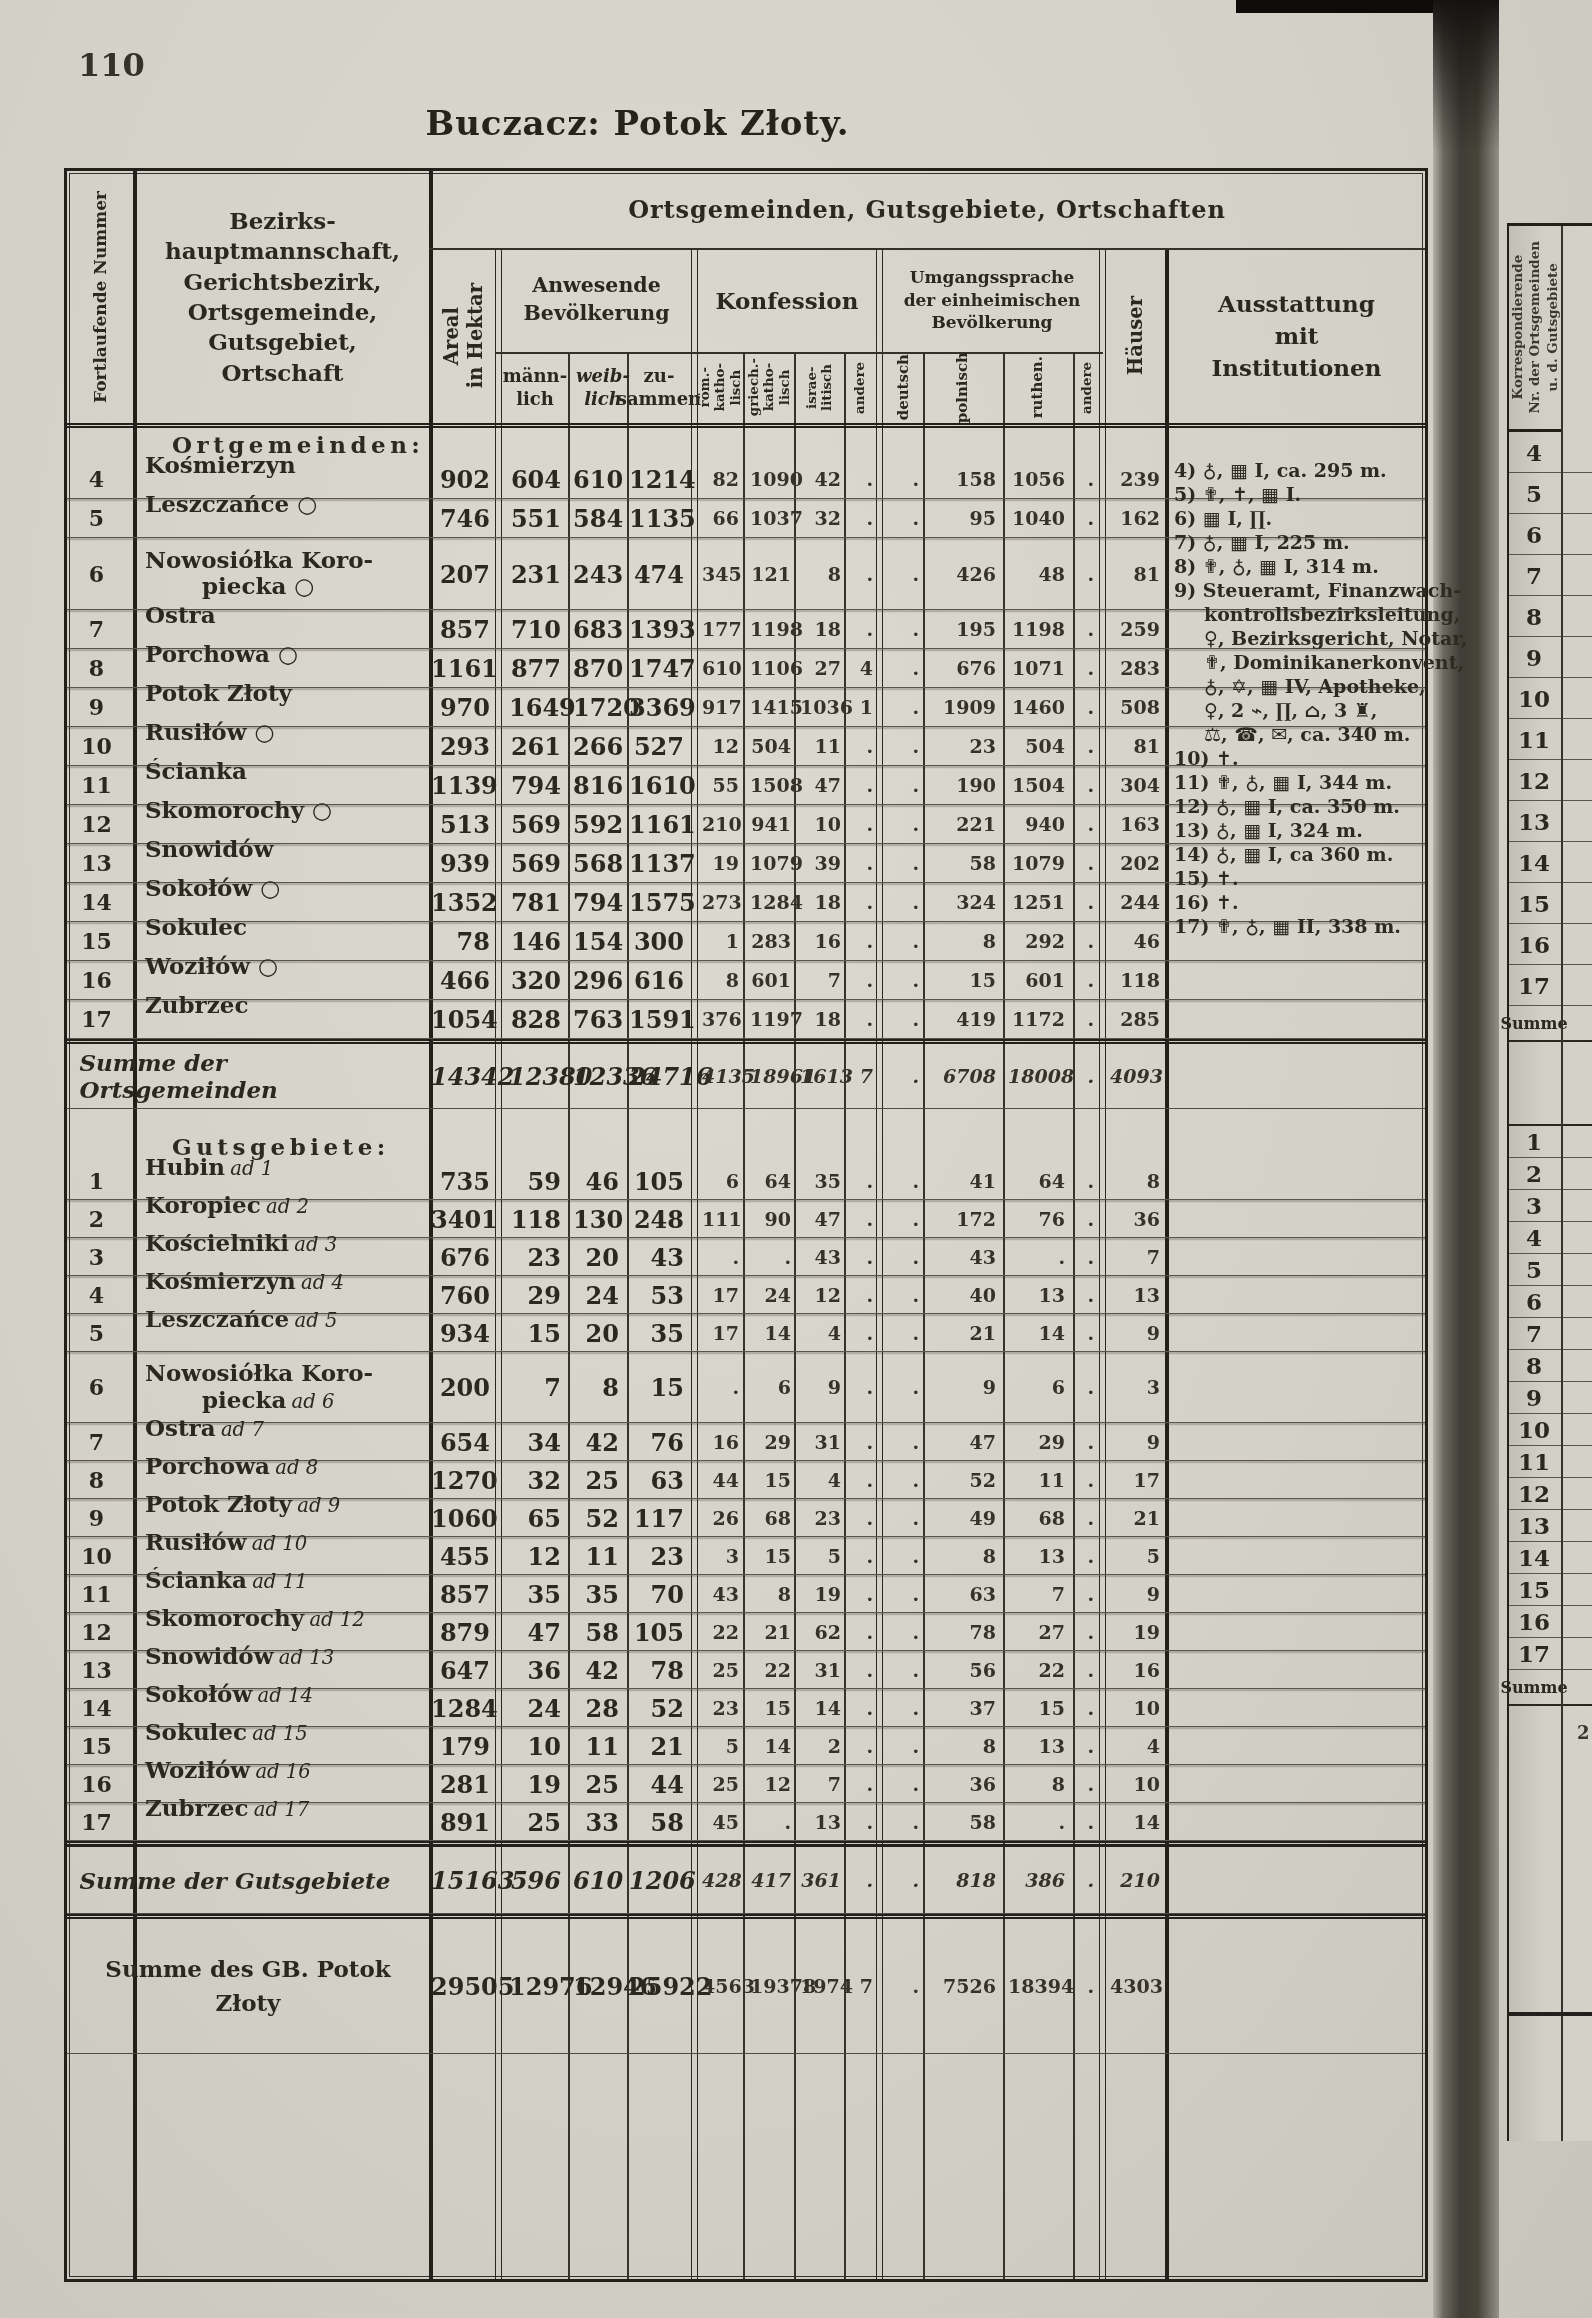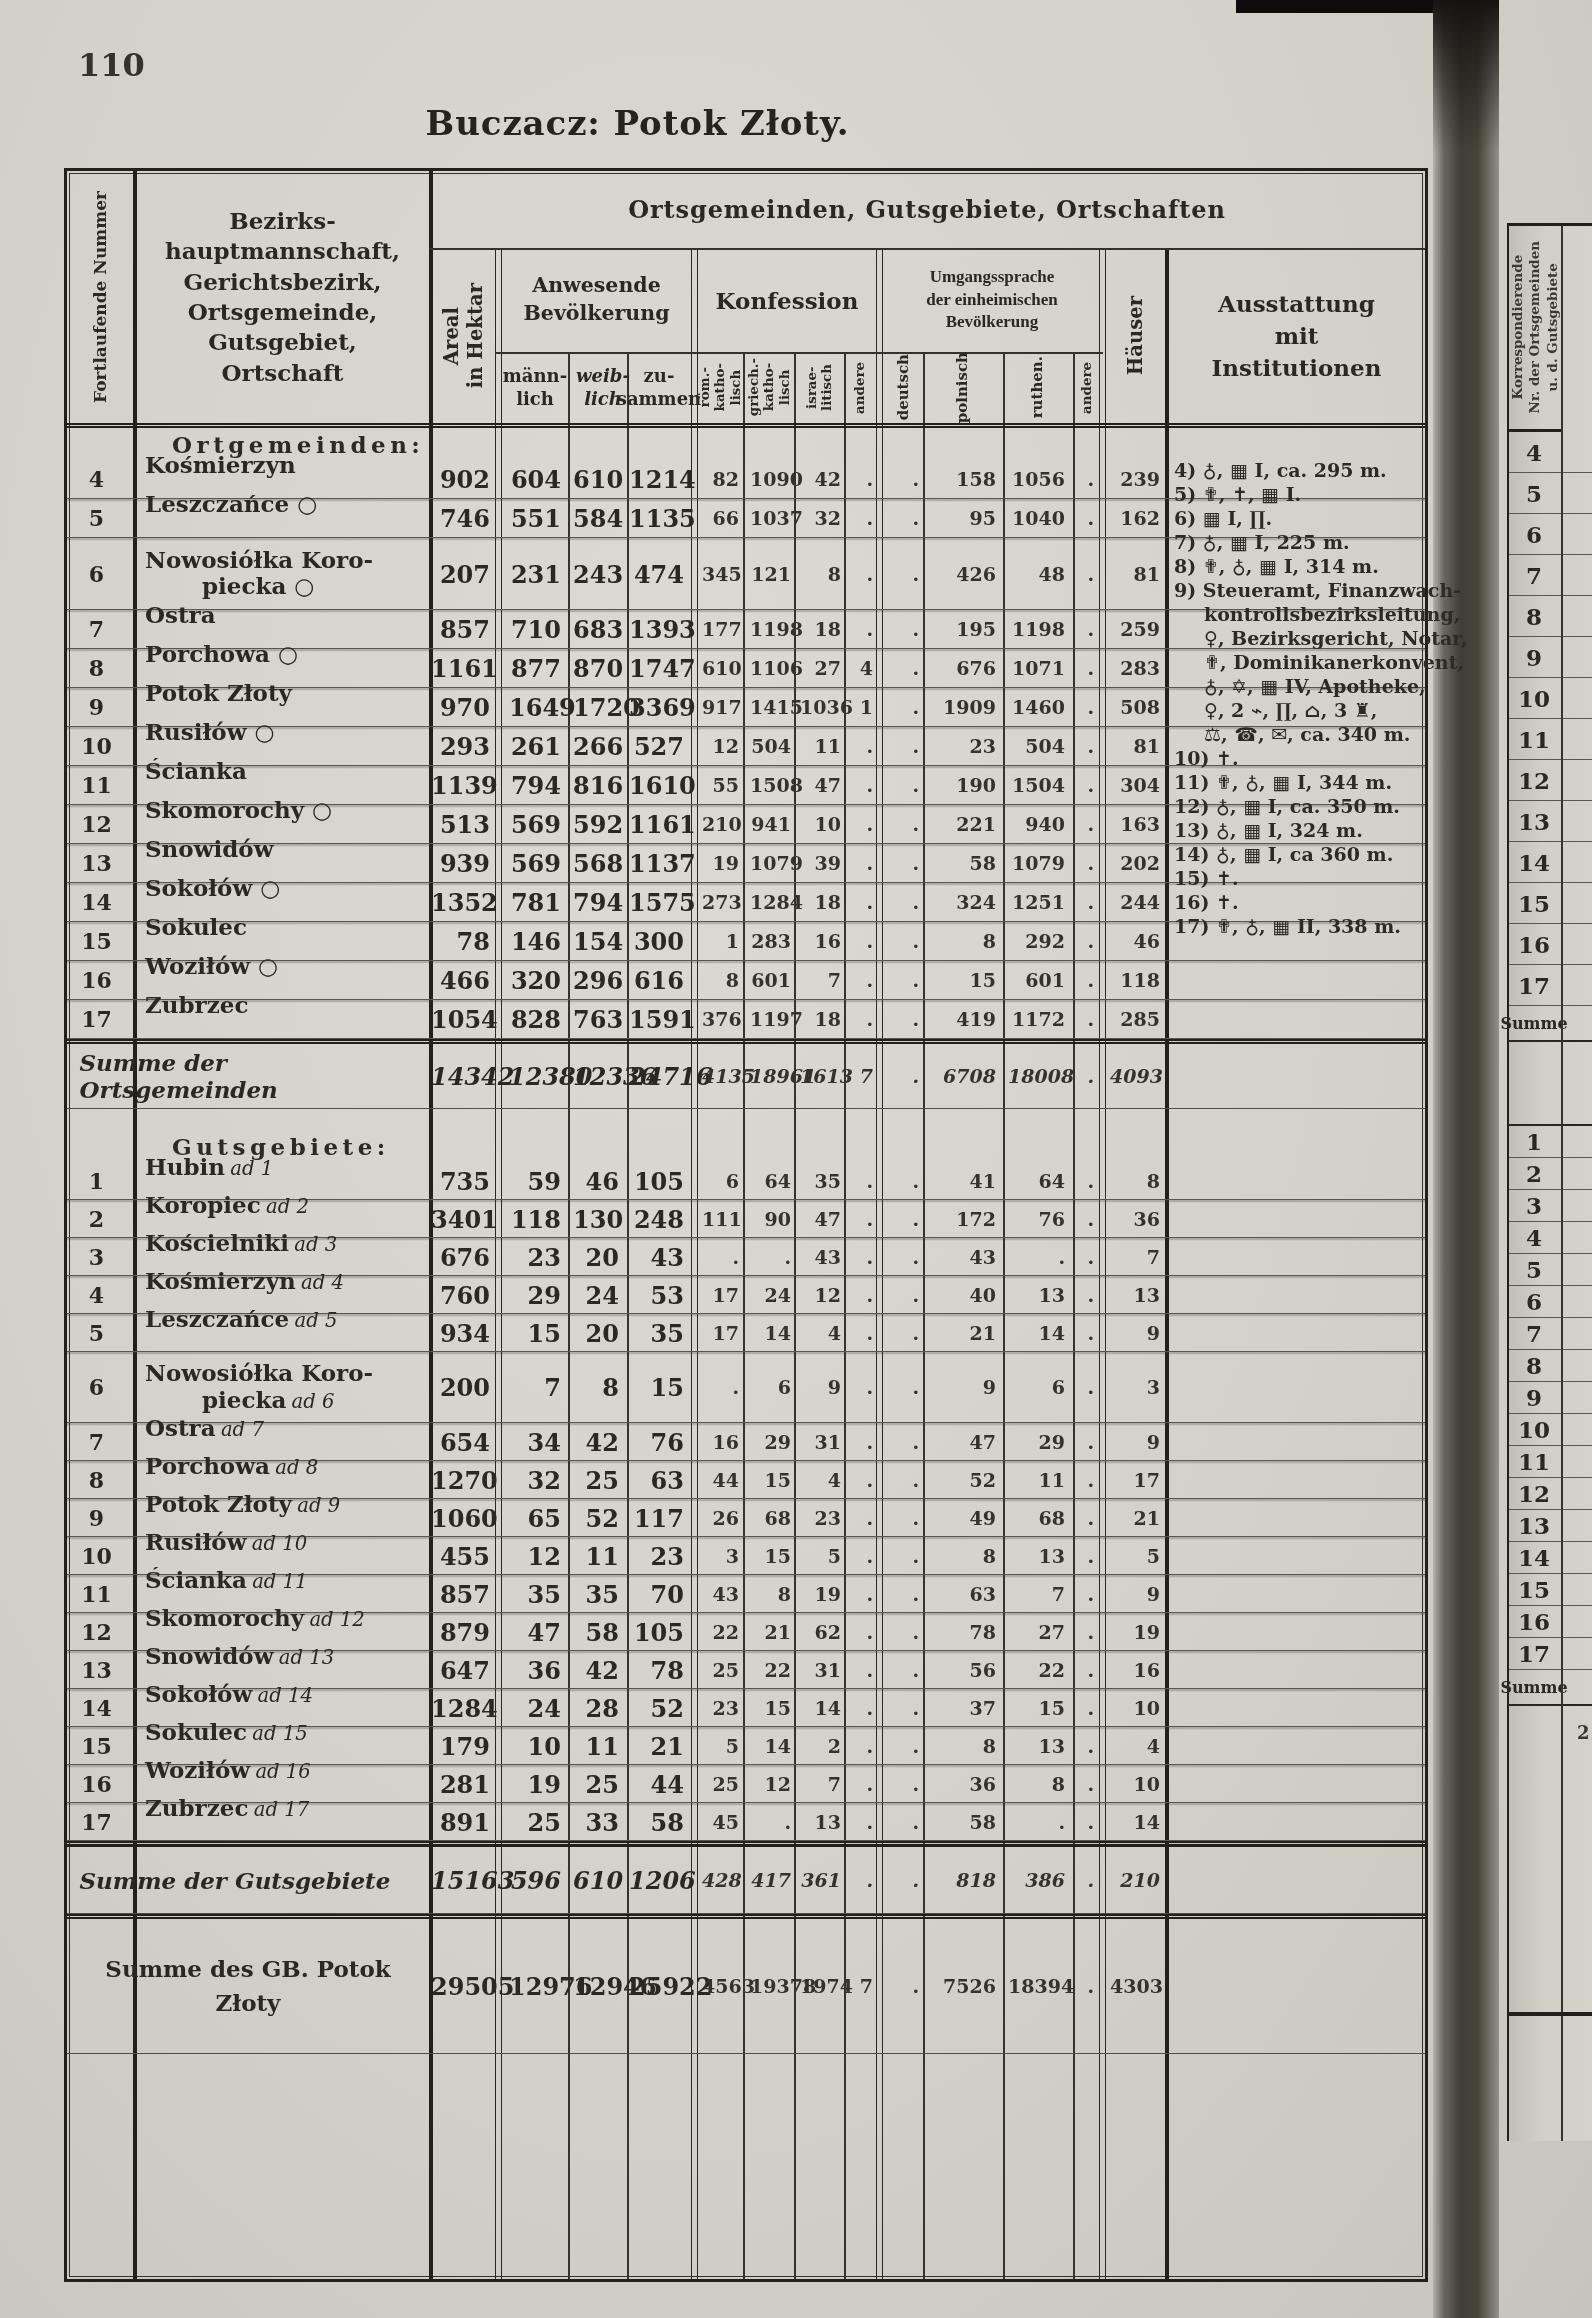--- a/index.html
+++ b/index.html
@@ -47,21 +47,21 @@
   .h-sub{font-size:18px;line-height:1.25;}
   .h-bev-m{left:435px;top:181px;width:66px;height:71px;}
   .h-bev-w{left:501px;top:181px;width:70px;height:71px;font-style:italic;}
   .h-bev-z{left:560px;top:181px;width:64px;height:71px;}
   .h-konf{left:631px;top:77px;width:178px;height:104px;font-size:23px;text-align:center;}
   .h-rot{font-size:13.4px;line-height:1.15;}
   .h-rk{left:631px;top:181px;width:45px;height:71px;}
   .h-gk{left:676px;top:181px;width:52px;height:71px;}
   .h-is{left:727px;top:181px;width:50px;height:71px;}
   .h-a1{left:777px;top:181px;width:32px;height:71px;}
-  .h-spr{left:817px;top:77px;width:216px;height:104px;font-size:17px;line-height:1.35;font-family:Liberation Serif, serif;}
+  .h-spr{left:817px;top:77px;width:216px;height:104px;font-size:17px;line-height:1.35;}
   .h-de{left:817px;top:181px;width:39px;height:71px;}
   .h-po{left:856px;top:181px;width:80px;height:71px;}
   .h-ru{left:936px;top:181px;width:70px;height:71px;}
   .h-a2{left:1006px;top:181px;width:27px;height:71px;}
   .h-haus{left:1039px;top:77px;width:59px;height:176px;font-size:19.6px;}
   .h-ausst{left:1101px;right:0;top:77px;height:176px;font-size:23px;line-height:1.4;}
 
   
   .rows{position:absolute;left:0;right:0;top:259px;}
   .contents{display:contents;}

